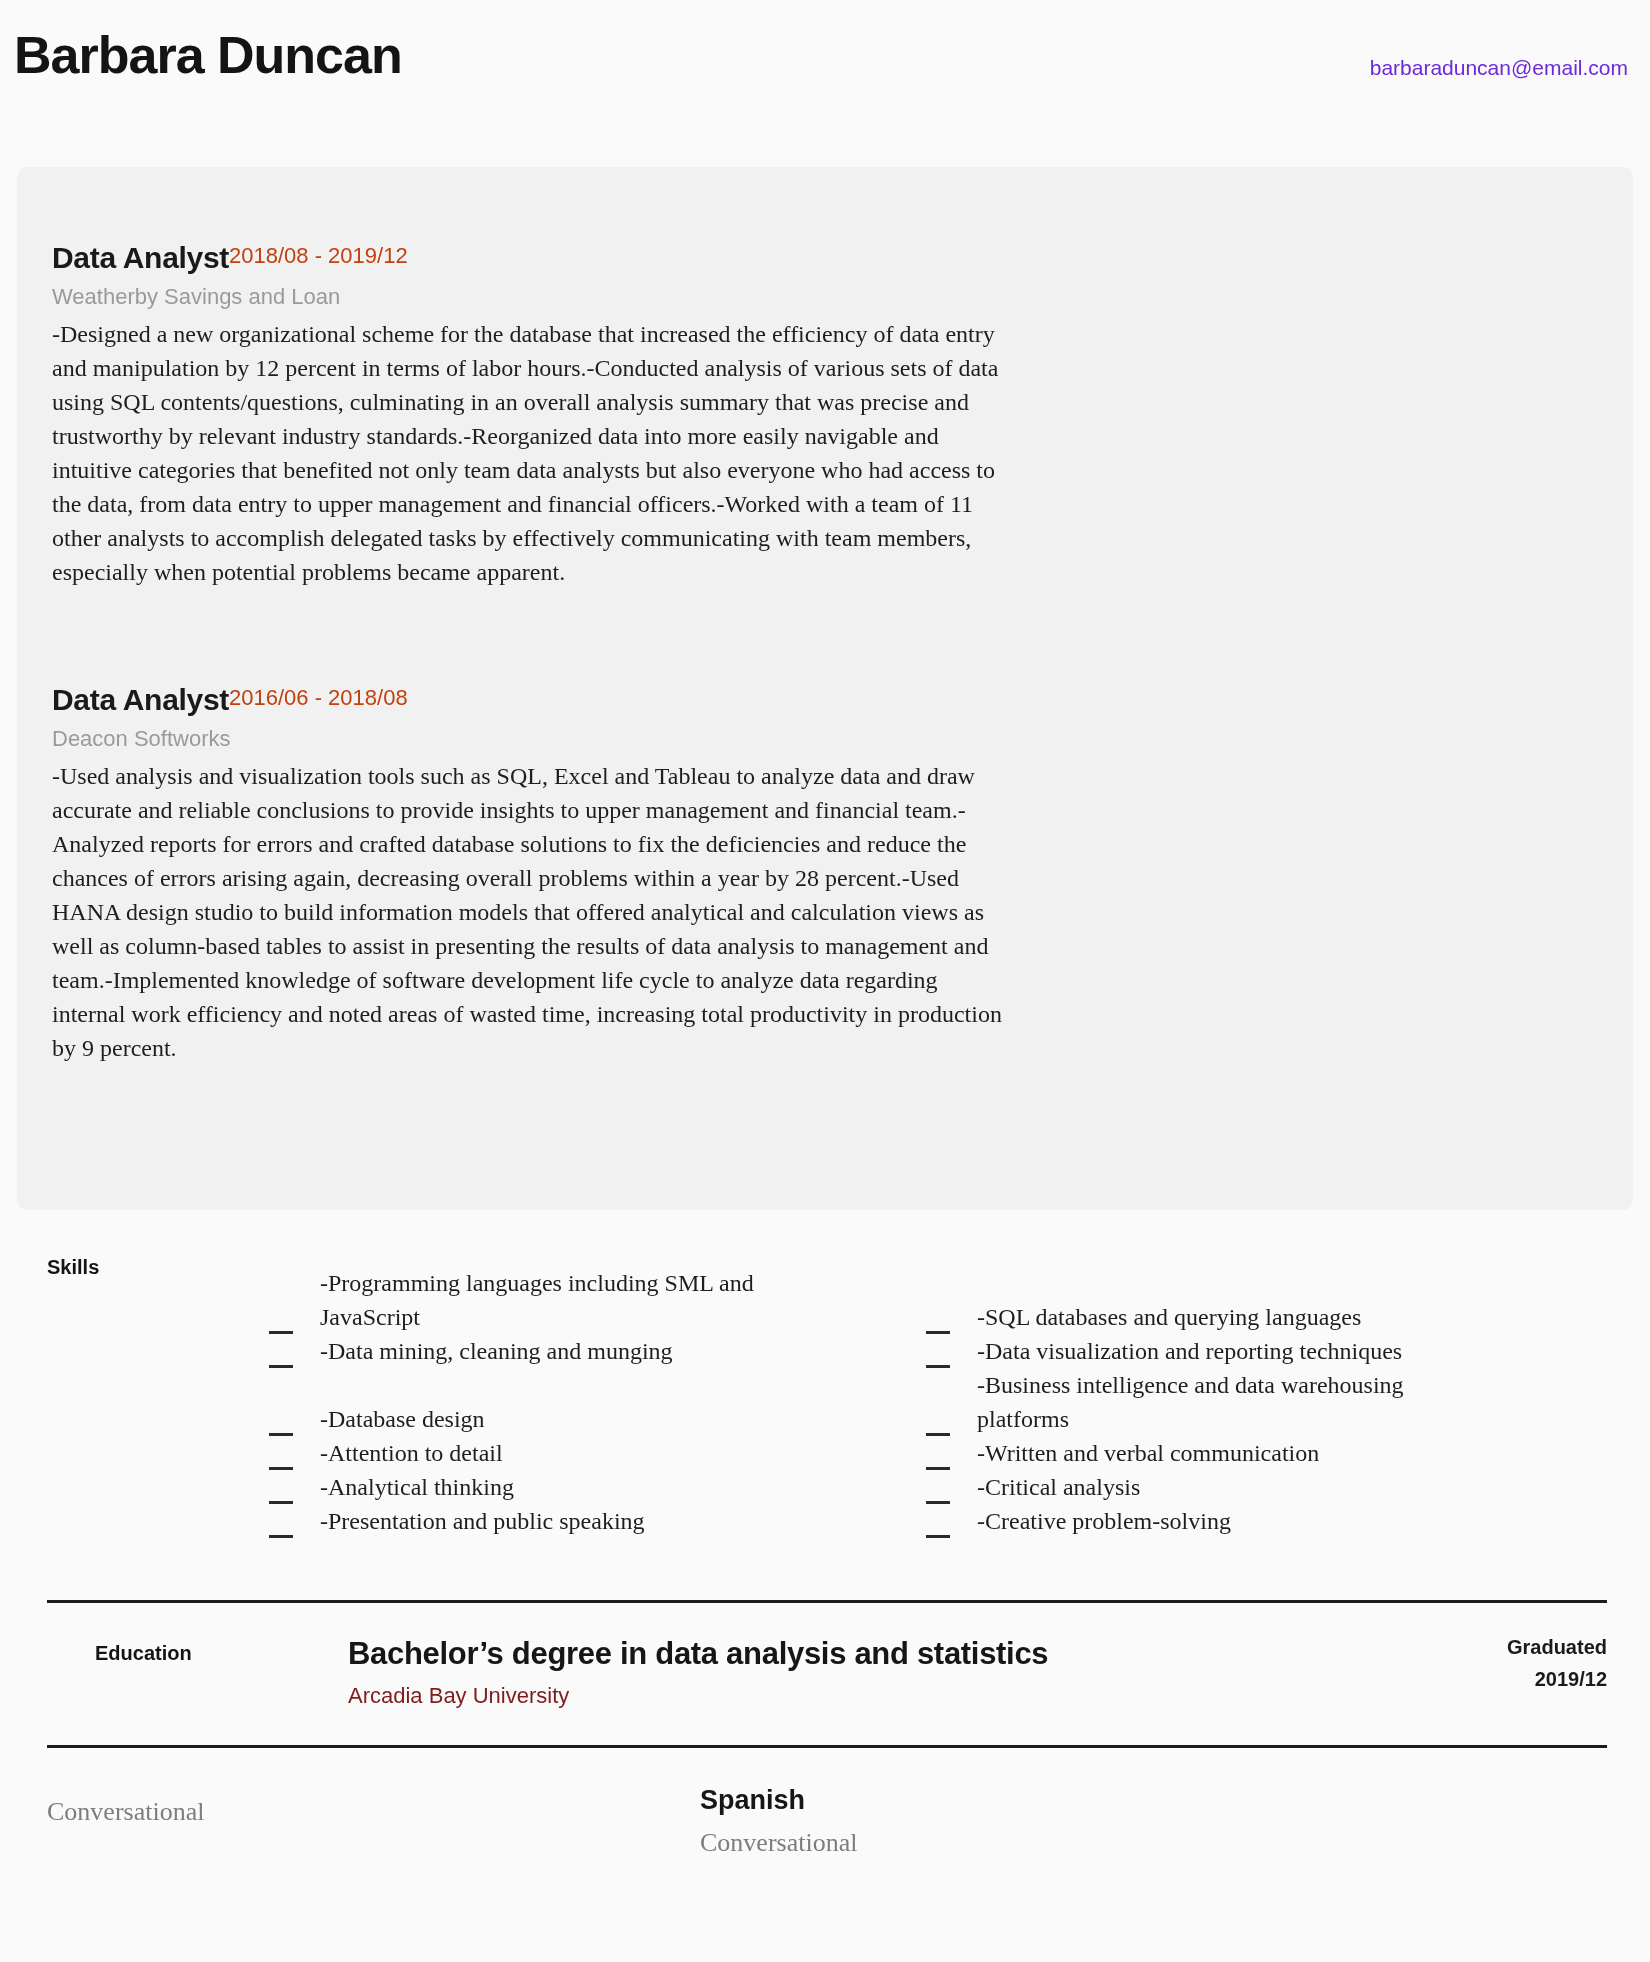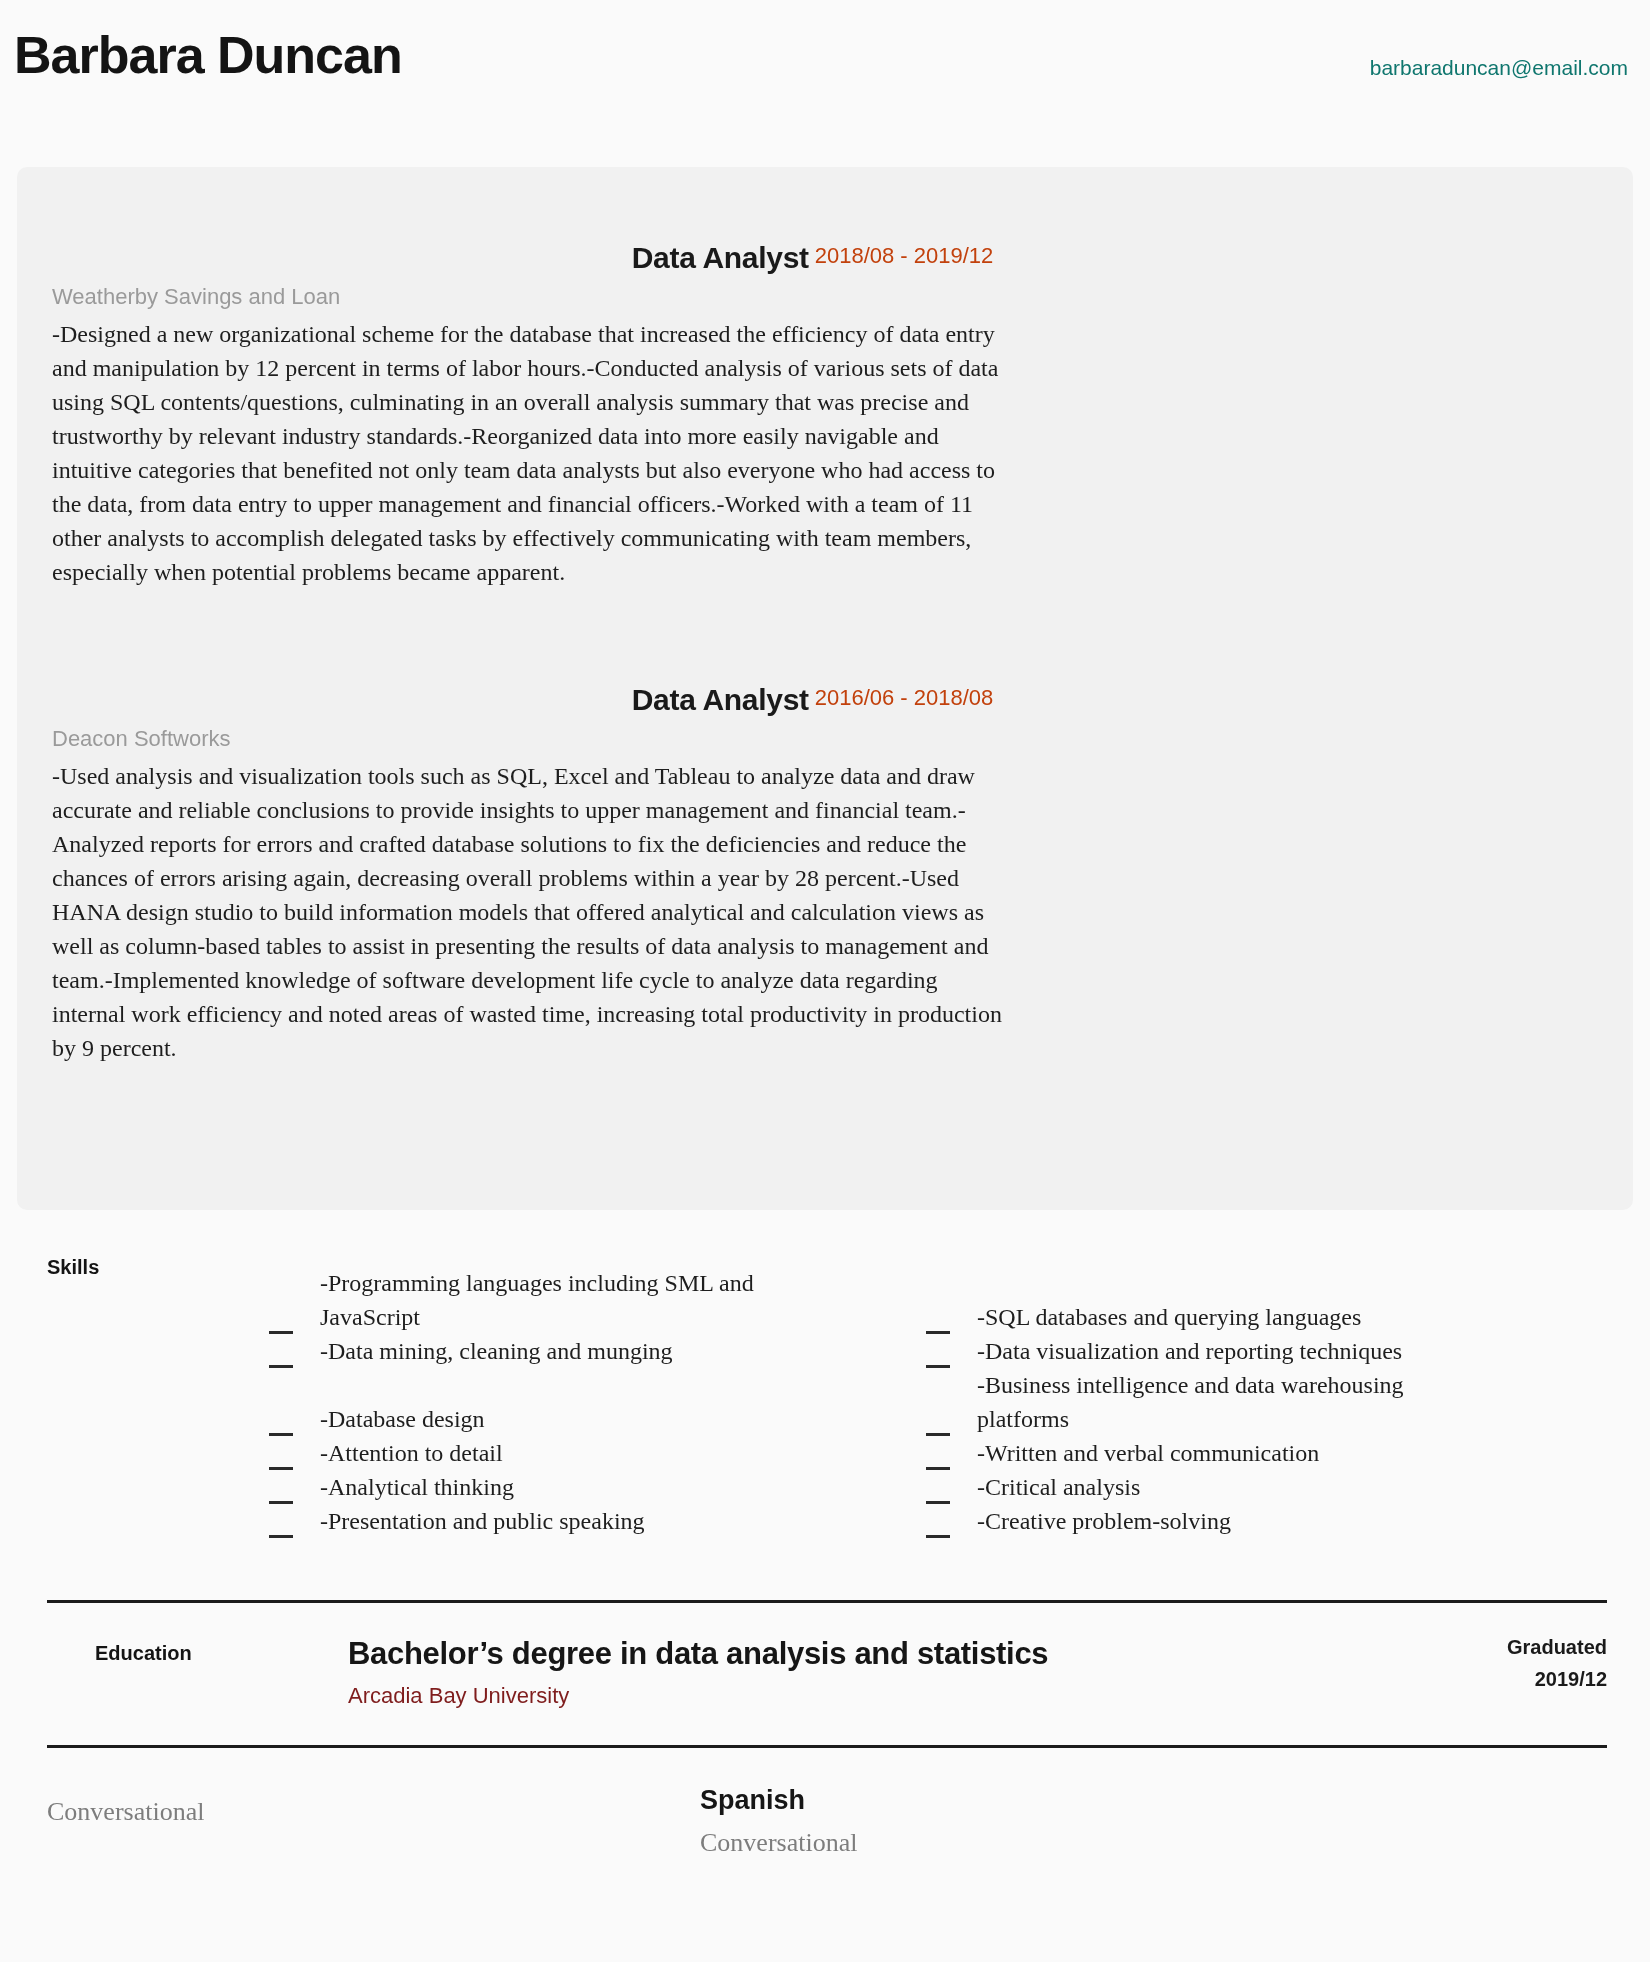--- a/index.html
+++ b/index.html
@@ -13,33 +13,33 @@
   }
 
   
   .name {
     position:absolute; left:14px; top:26px;
     font-size:52px; font-weight:800; letter-spacing:-1px;
     color:#141414; line-height:1.15;
   }
   .email {
     position:absolute; right:22px; top:56px;
-    font-size:21px; color:#0f766e;
+    font-size:21px; color:#6d28d9;
   }
 
   
   .panel {
     position:absolute; left:17px; top:167px;
     width:1616px; height:1043px;
     background:#f1f1f1; border-radius:10px;
   }
   .job { position:absolute; left:35px; right:60px; }
   .job-1 { top:72px; }
   .job-2 { top:514px; }
-  .job-header { display:flex; justify-content:center; align-items:flex-start;gap:6px; }
+  .job-header { display:flex; justify-content:flex-start; align-items:flex-start; }
   .job-title { font-size:30px; font-weight:800; color:#1a1a1a; line-height:1.25; letter-spacing:-0.3px; }
   .job-dates { font-size:22px; font-weight:400; color:#c2410c; padding-top:4px; white-space:nowrap; }
   .job-company { font-size:22px; color:#9a9a9a; margin-top:7px; }
   .job-desc {
     font-family:"Liberation Serif", serif;
     font-size:24px; line-height:34px; color:#1e1e1e;
     max-width:958px; margin-top:7px;
   }
 
   

